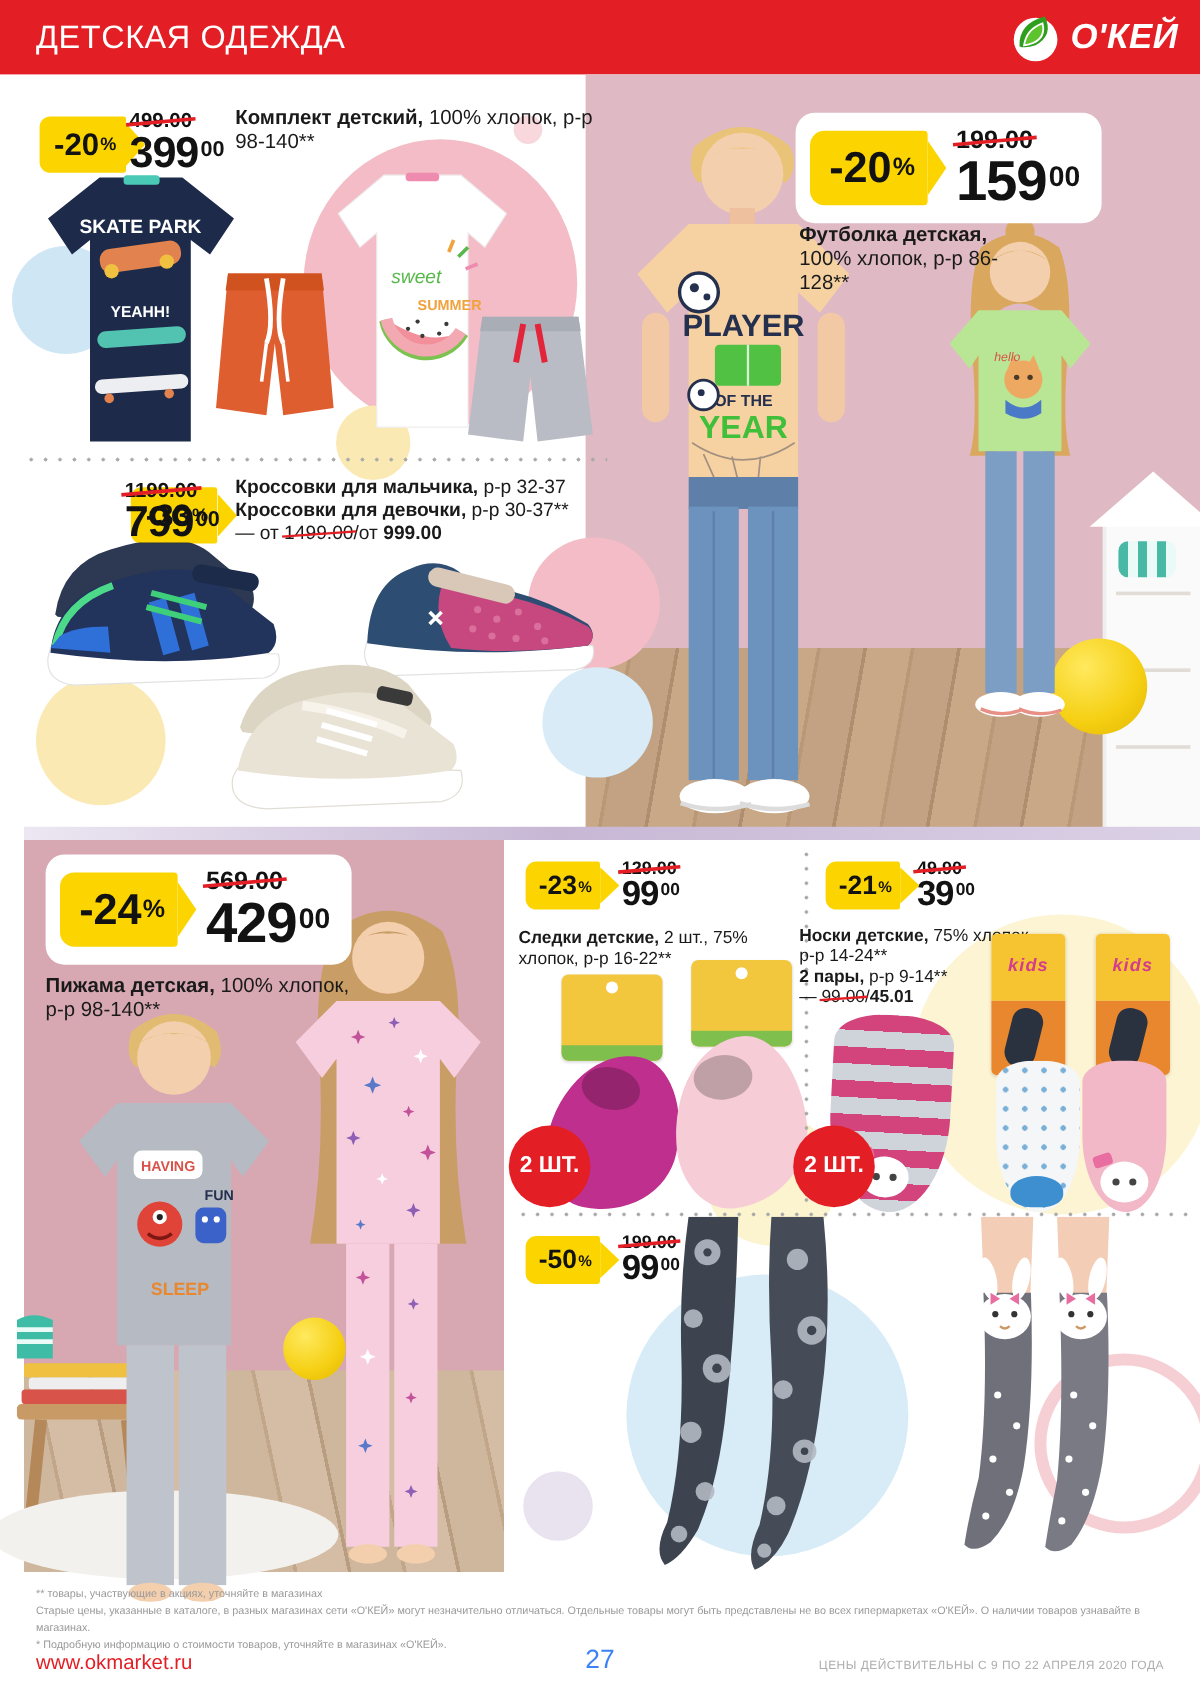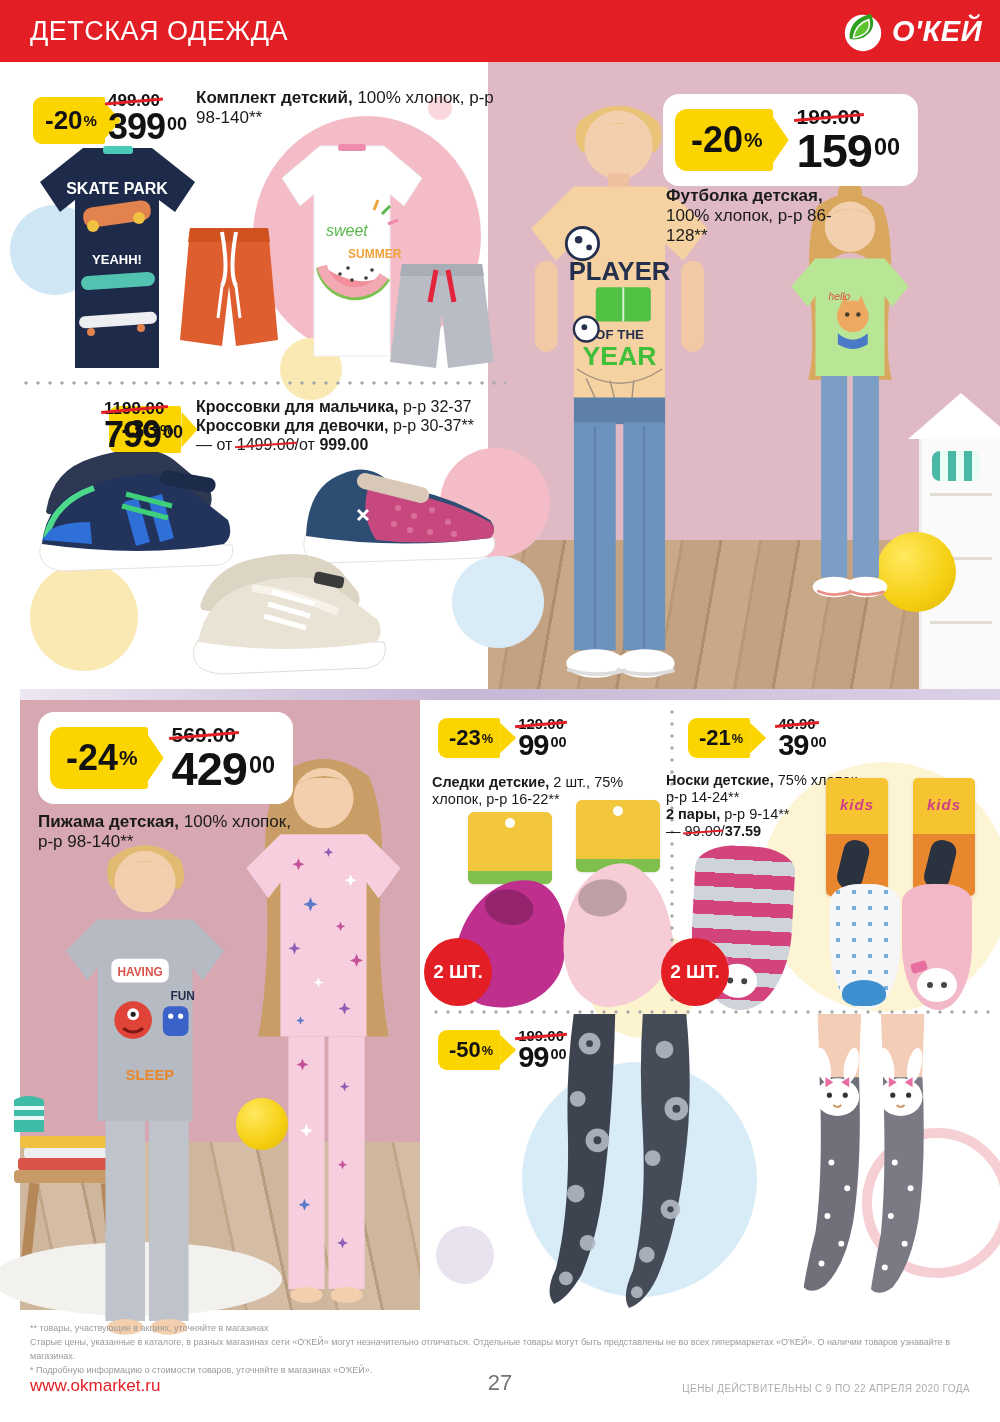--- a/index.html
+++ b/index.html
@@ -97,21 +97,21 @@
         background:rgba(0,0,0,.22);}
   .sock-long{position:absolute;border-radius:42% 42% 48% 52%/14% 14% 50% 50%;}
   .cat-face{position:absolute;width:40px;height:34px;background:#fff;border-radius:50%;}
   .cat-face i{position:absolute;width:6px;height:6px;border-radius:50%;background:#444;top:14px;}
   .cat-face .bow{position:absolute;left:-6px;top:-6px;width:16px;height:10px;background:#e86da0;border-radius:3px;
         transform:rotate(-18deg);}
 
   
   .notes{position:absolute;left:30px;top:1322px;width:945px;font-size:9px;line-height:1.55;color:#9a9a9a;}
   .site{position:absolute;left:30px;top:1376px;font-size:17px;color:#e31e24;}
-  .pageno{position:absolute;left:0;top:1370px;width:1000px;text-align:center;font-size:22px;color:#737373;}
+  .pageno{position:absolute;left:0;top:1370px;width:1000px;text-align:center;font-size:22px;color:#3b82f6;}
   .validity{position:absolute;right:30px;top:1383px;font-size:10px;color:#adadad;letter-spacing:.4px;}
 </style>
 </head>
 <body>
 
 <div class="page">
 
   
   <div class="header">
     <div class="header-title">ДЕТСКАЯ ОДЕЖДА</div>
@@ -443,35 +443,35 @@
   <div class="sock-blob" style="left:458px;top:878px;width:108px;height:132px;background:#bf2f8e;transform:rotate(12deg);"></div>
   <div class="sock-blob" style="left:562px;top:864px;width:110px;height:142px;background:#f6cdd6;transform:rotate(-6deg);"></div>
   <div class="qty" style="left:424px;top:938px;">
       <span>2 ШТ.</span>
     </div>
 
   <div class="dot-v" style="left:670px;top:706px;height:302px;"></div>
 
   
   <div class="circle" style="left:760px;top:762px;width:250px;height:250px;background:#fdf4d4;"></div>
-  <div class="wcard" style="left:680px;top:708px;padding:8px 14px 8px 8px;gap:20px;border-radius:12px;">
+  <div class="wcard" style="left:680px;top:708px;padding:8px 14px 8px 8px;gap:6px;border-radius:12px;">
     <div class="badge sz-s">
       <span>-21</span>
         <span class="pct">%</span>
         <i class="tip"></i>
     </div>
     <div class="pstack" style="margin-left:8px;">
       <div class="oldp sz-s">49.90</div>
       <div class="newp sz-s"><span>39</span><span class="cents">00</span></div>
     </div>
   </div>
   <div class="desc f15" style="left:666px;top:772px;width:210px;">
     <div><b>Носки детские,</b><span> 75% хлопок, р-р 14-24**</span></div>
     <div><b>2 пары,</b><span> р-р 9-14**</span></div>
-    <div><span>— </span><span class="strike-inline">99.00</span><span>/</span><b>37.59</b></div>
+    <div><span>— </span><span class="strike-inline">99.00</span><span>/</span><b>45.01</b></div>
   </div>
   <div class="pkg" style="left:826px;top:778px;">
     <div class="top"></div>
       <div class="bottom"></div>
       <div class="sockline"></div>
     <div class="kids">kids</div>
   </div>
   <div class="pkg" style="left:913px;top:778px;">
     <div class="top"></div>
       <div class="bottom"></div>

